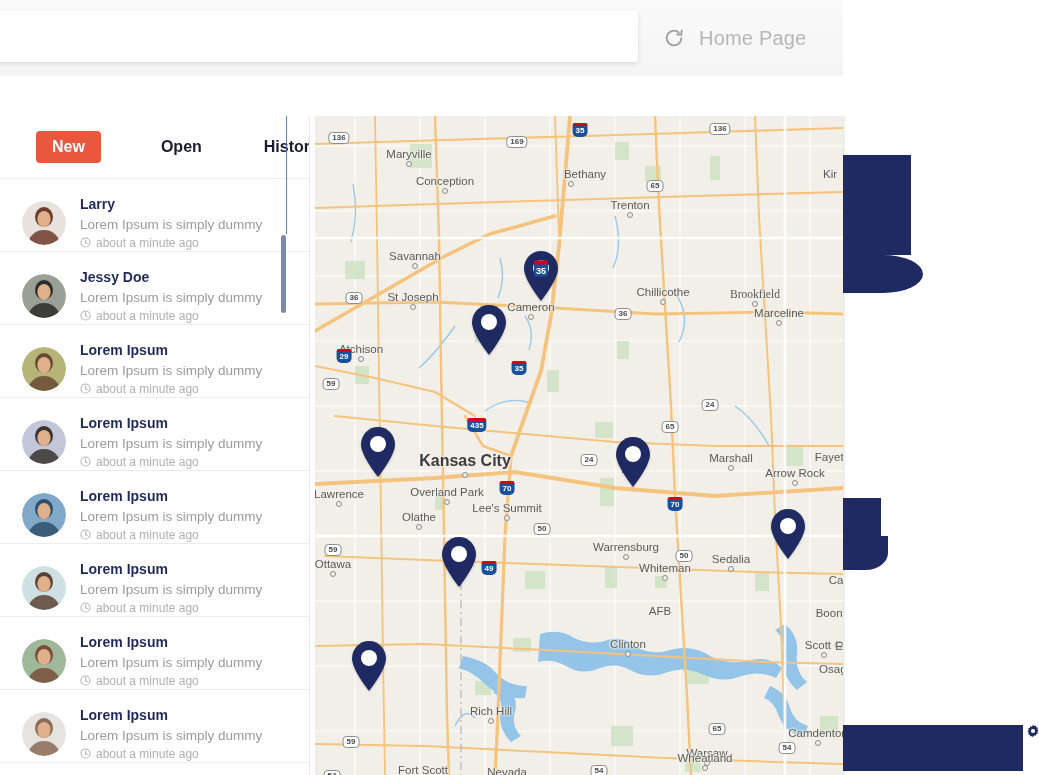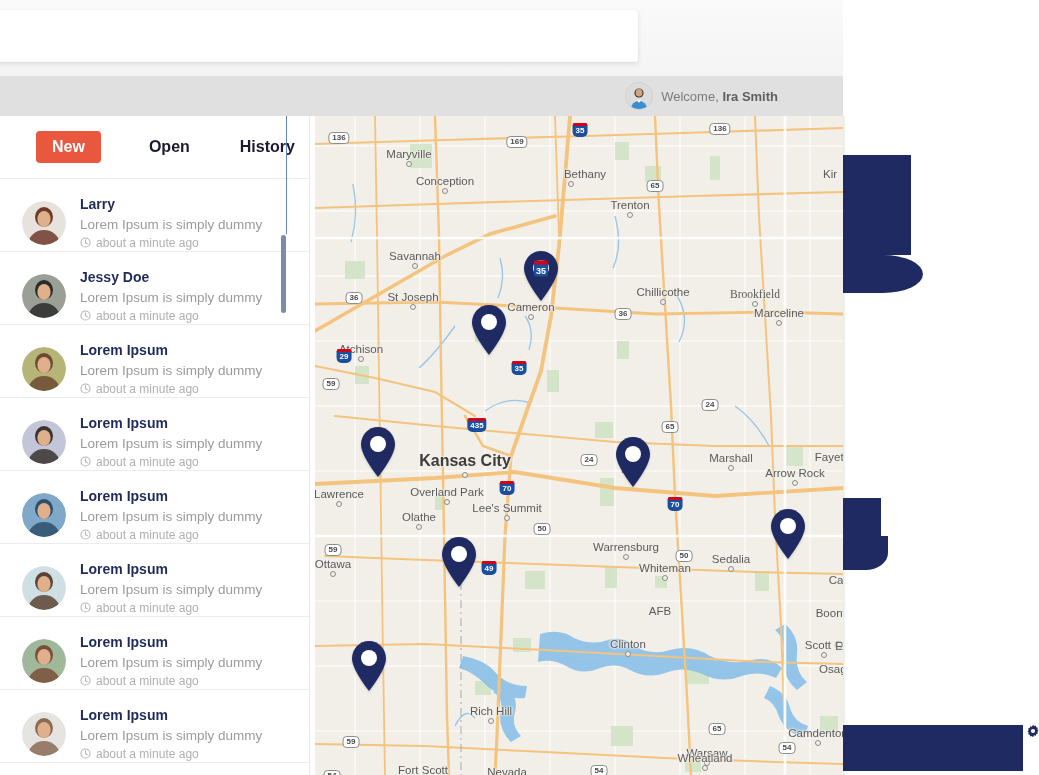--- a/index.html
+++ b/index.html
@@ -91,21 +91,21 @@
     border-right: 1px solid #e8e8e8;
     box-sizing: border-box;
     overflow: hidden;
   }
   .tabs {
     position: relative;
     height: 62px;
     display: flex;
     align-items: center;
     padding-left: 36px;
-    gap: 0px;
+    gap: 12px;
     box-sizing: border-box;
   }
   .tab {
     font-size: 16px;
     font-weight: 700;
     color: #1b1b2f;
     padding: 7px 16px;
     border-radius: 4px;
     cursor: pointer;
     white-space: nowrap;
@@ -265,36 +265,31 @@
     background: linear-gradient(90deg, rgba(0,0,0,0.10), rgba(0,0,0,0));
   }
 </style>
 </head>
 <body>
 
 <div id="app">
 
   <div class="header-strip">
     <div class="header-card"></div>
-  </div>
-
-  <div class="welcome-bar">
-    <div class="welcome-inner">
-      <span class="avatar-small">
-        <svg viewBox="0 0 26 26" width="26" height="26">
-          <circle cx="13" cy="13" r="13" fill="#dcdcdc"></circle>
-          <circle cx="13" cy="10" r="4.6" fill="#3c3c3c"></circle>
-          <ellipse cx="13" cy="9.8" rx="3.4" ry="3.8" fill="#d7a37a"></ellipse>
-          <path d="M5 26 a8 8 0 0 1 16 0 z" fill="#3b8ed0"></path>
-          <path d="M11 17 l2 3 l2 -3 z" fill="#ffffff"></path>
+    <div class="header-right">
+      <span class="refresh-icon">
+        <svg viewBox="0 0 24 24" width="22" height="22" fill="none" stroke="#9e9e9e" stroke-width="1.9" stroke-linecap="round">
+          <path d="M20 12a8 8 0 1 1-2.6-5.9"></path>
+          <path d="M20.4 3.6 L20 8.4 L15.2 8"></path>
         </svg>
       </span>
-      <span class="welcome-text"><span>Welcome,</span> <b>Ira Smith</b></span>
+      <span class="home-page-label">Home Page</span>
     </div>
   </div>
+
 
   <div class="sidebar">
     <div class="tabs">
       <div class="tab active">New</div>
       <div class="tab tab-open">Open</div>
       <div class="tab tab-history">History</div>
     </div>
     <div class="list-wrap" id="list-wrap">
         <div class="list-item">
           <span class="avatar"><svg viewBox="0 0 44 44" width="44" height="44">

